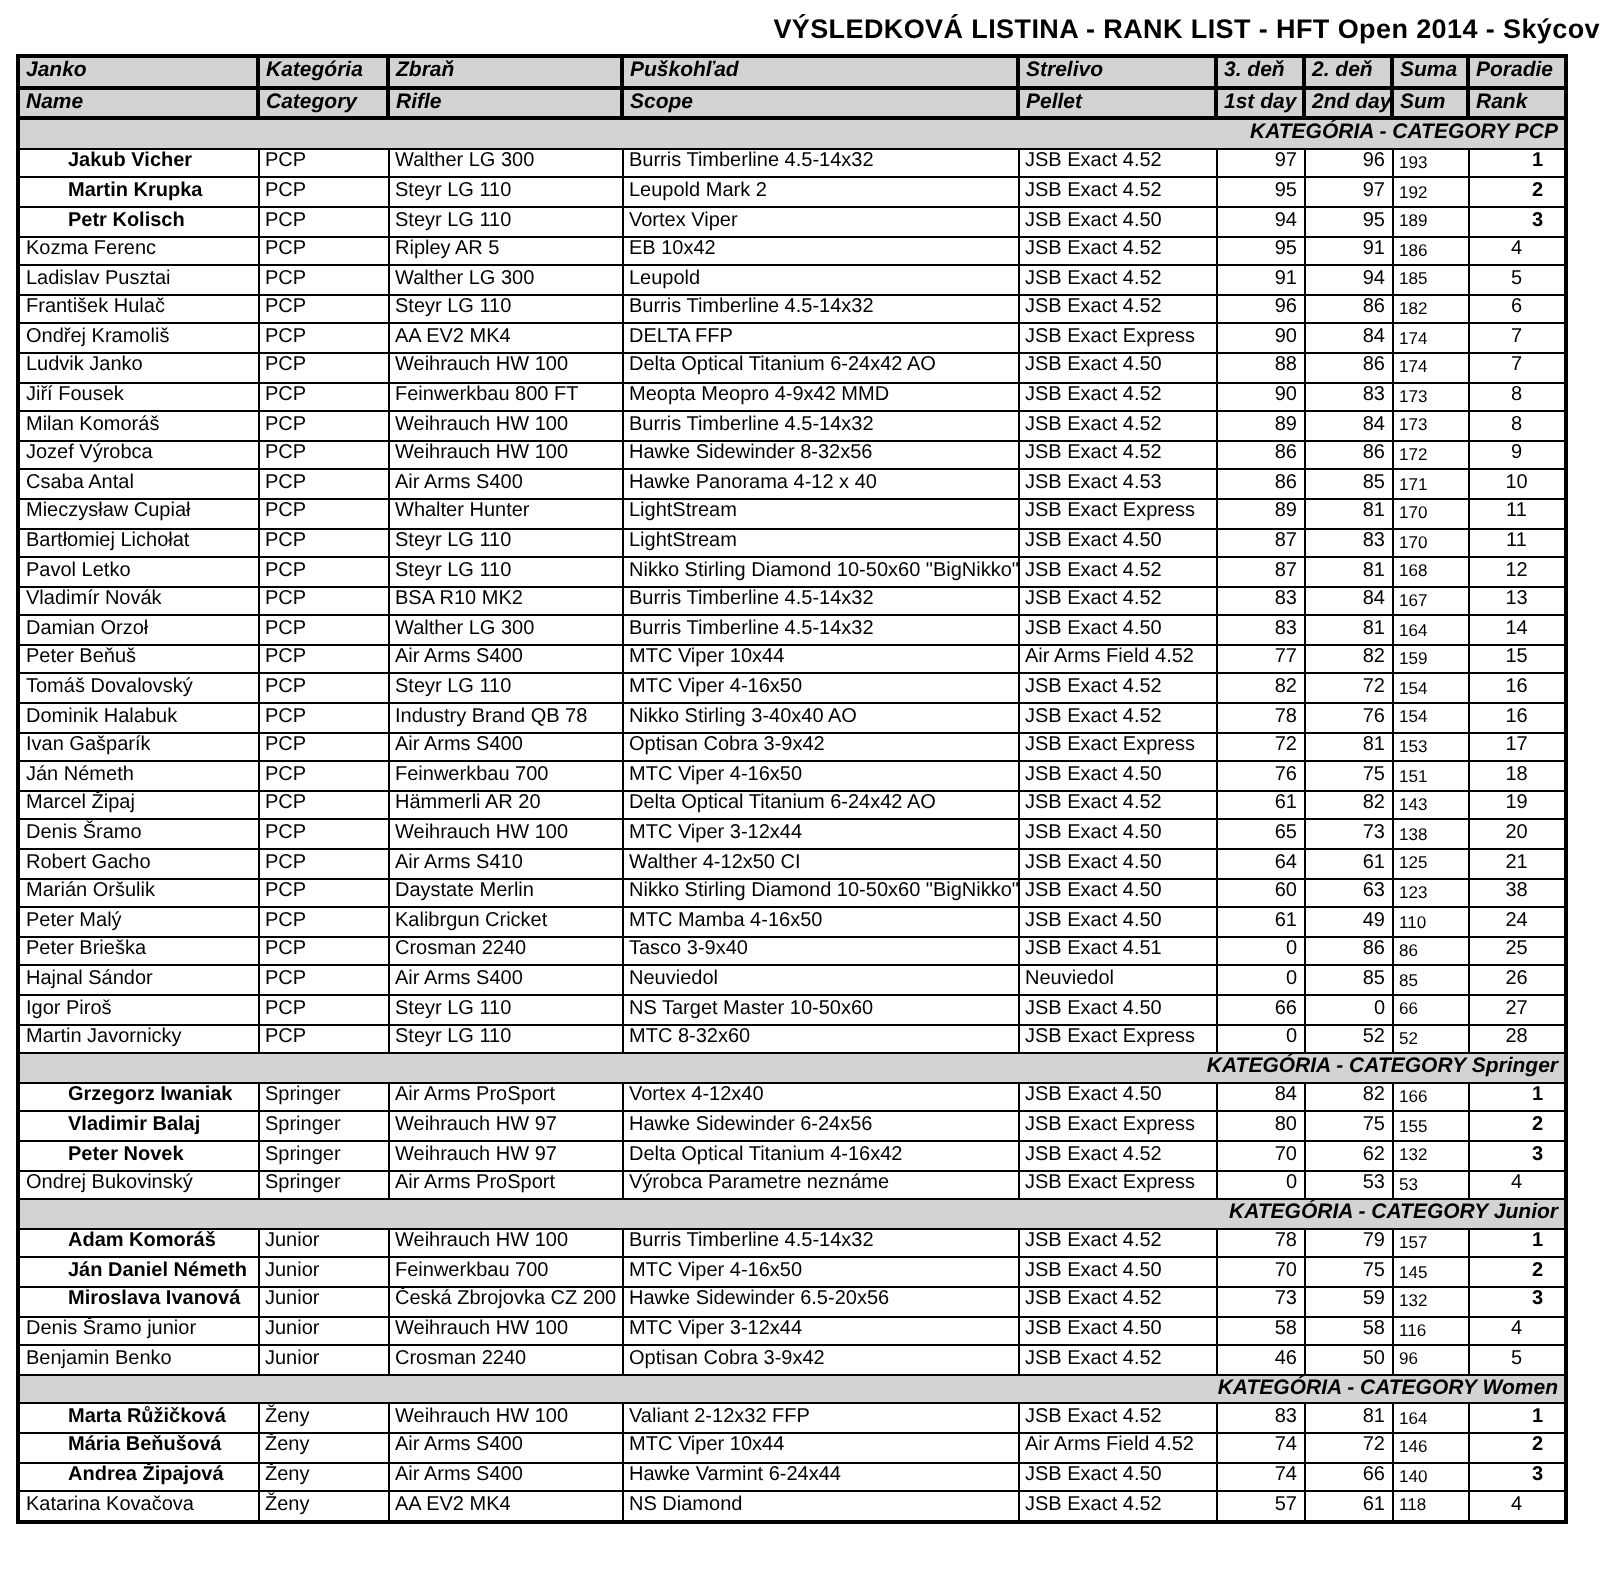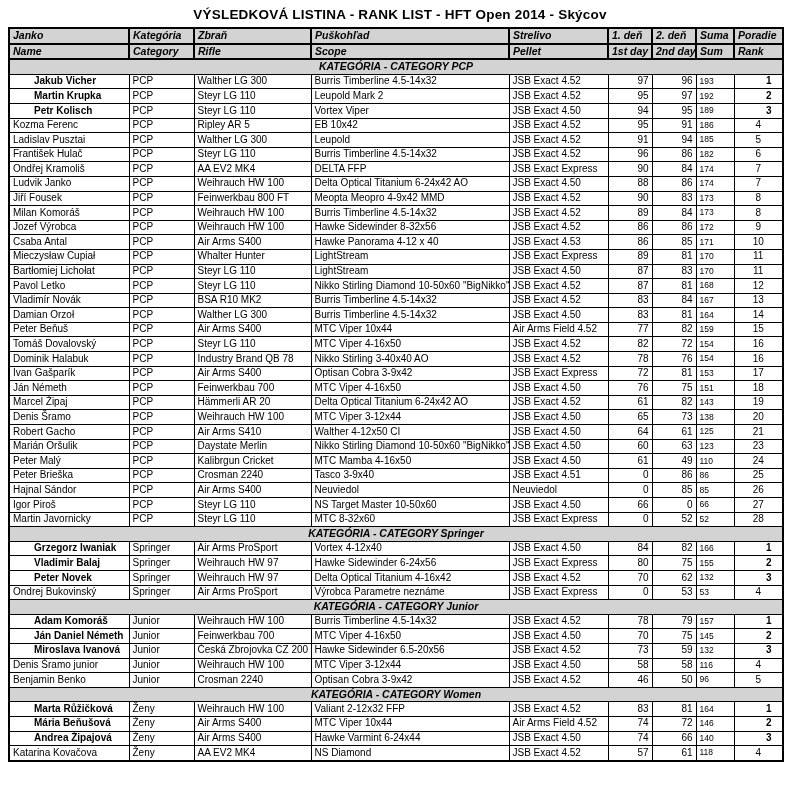--- a/index.html
+++ b/index.html
@@ -9,21 +9,21 @@
     width: 800px;
     font-family: "Liberation Sans", sans-serif;
     color: #000;
   }
   .page {
     width: 800px;
     height: 792px;
     overflow: hidden;
   }
   .title {
-    text-align: center;
+    text-align: right;
     font-weight: bold;
     font-size: 13.5px;
     padding: 7px 0 5px 0;
     letter-spacing: 0.2px;
   }
   table.rank-table {
     border-collapse: collapse;
     table-layout: fixed;
     margin-left: 8px;
     width: 774px;
@@ -44,21 +44,21 @@
     background: var(--header-bg, #d3d3d3);
     font-style: italic;
     font-weight: bold;
     border: 2px solid #000;
     font-size: 10.5px;
   }
   .rank-table td.cat {
     background: var(--header-bg, #d3d3d3);
     font-style: italic;
     font-weight: bold;
-    text-align: center;
+    text-align: right;
     font-size: 10.5px;
   }
   .rank-table td.num { text-align: right; }
   .rank-table td.sum { font-size: 8.5px; }
   .rank-table td.rank { text-align: center; }
   .rank-table td.b { font-weight: bold; padding-left: 24px; }
 </style>
 </head>
 <body>
 
@@ -77,21 +77,21 @@
         <col style="width:38px">
         <col style="width:49px">
     </colgroup>
     <thead id="rank-table-head">
         <tr>
           <th>Janko</th>
           <th>Kategória</th>
           <th>Zbraň</th>
           <th>Puškohľad</th>
           <th>Strelivo</th>
-          <th>1. deň</th>
+          <th>3. deň</th>
           <th>2. deň</th>
           <th>Suma</th>
           <th>Poradie</th>
         </tr>
         <tr>
           <th>Name</th>
           <th>Category</th>
           <th>Rifle</th>
           <th>Scope</th>
           <th>Pellet</th>
@@ -382,21 +382,21 @@
         </tr>
         <tr>
           <td>Marián Oršulik</td>
           <td>PCP</td>
           <td>Daystate Merlin</td>
           <td>Nikko Stirling Diamond 10-50x60 "BigNikko"</td>
           <td>JSB Exact 4.50</td>
           <td class="num">60</td>
           <td class="num">63</td>
           <td class="sum">123</td>
-          <td class="rank">23</td>
+          <td class="rank">38</td>
         </tr>
         <tr>
           <td>Peter Malý</td>
           <td>PCP</td>
           <td>Kalibrgun Cricket</td>
           <td>MTC Mamba 4-16x50</td>
           <td>JSB Exact 4.50</td>
           <td class="num">61</td>
           <td class="num">49</td>
           <td class="sum">110</td>

